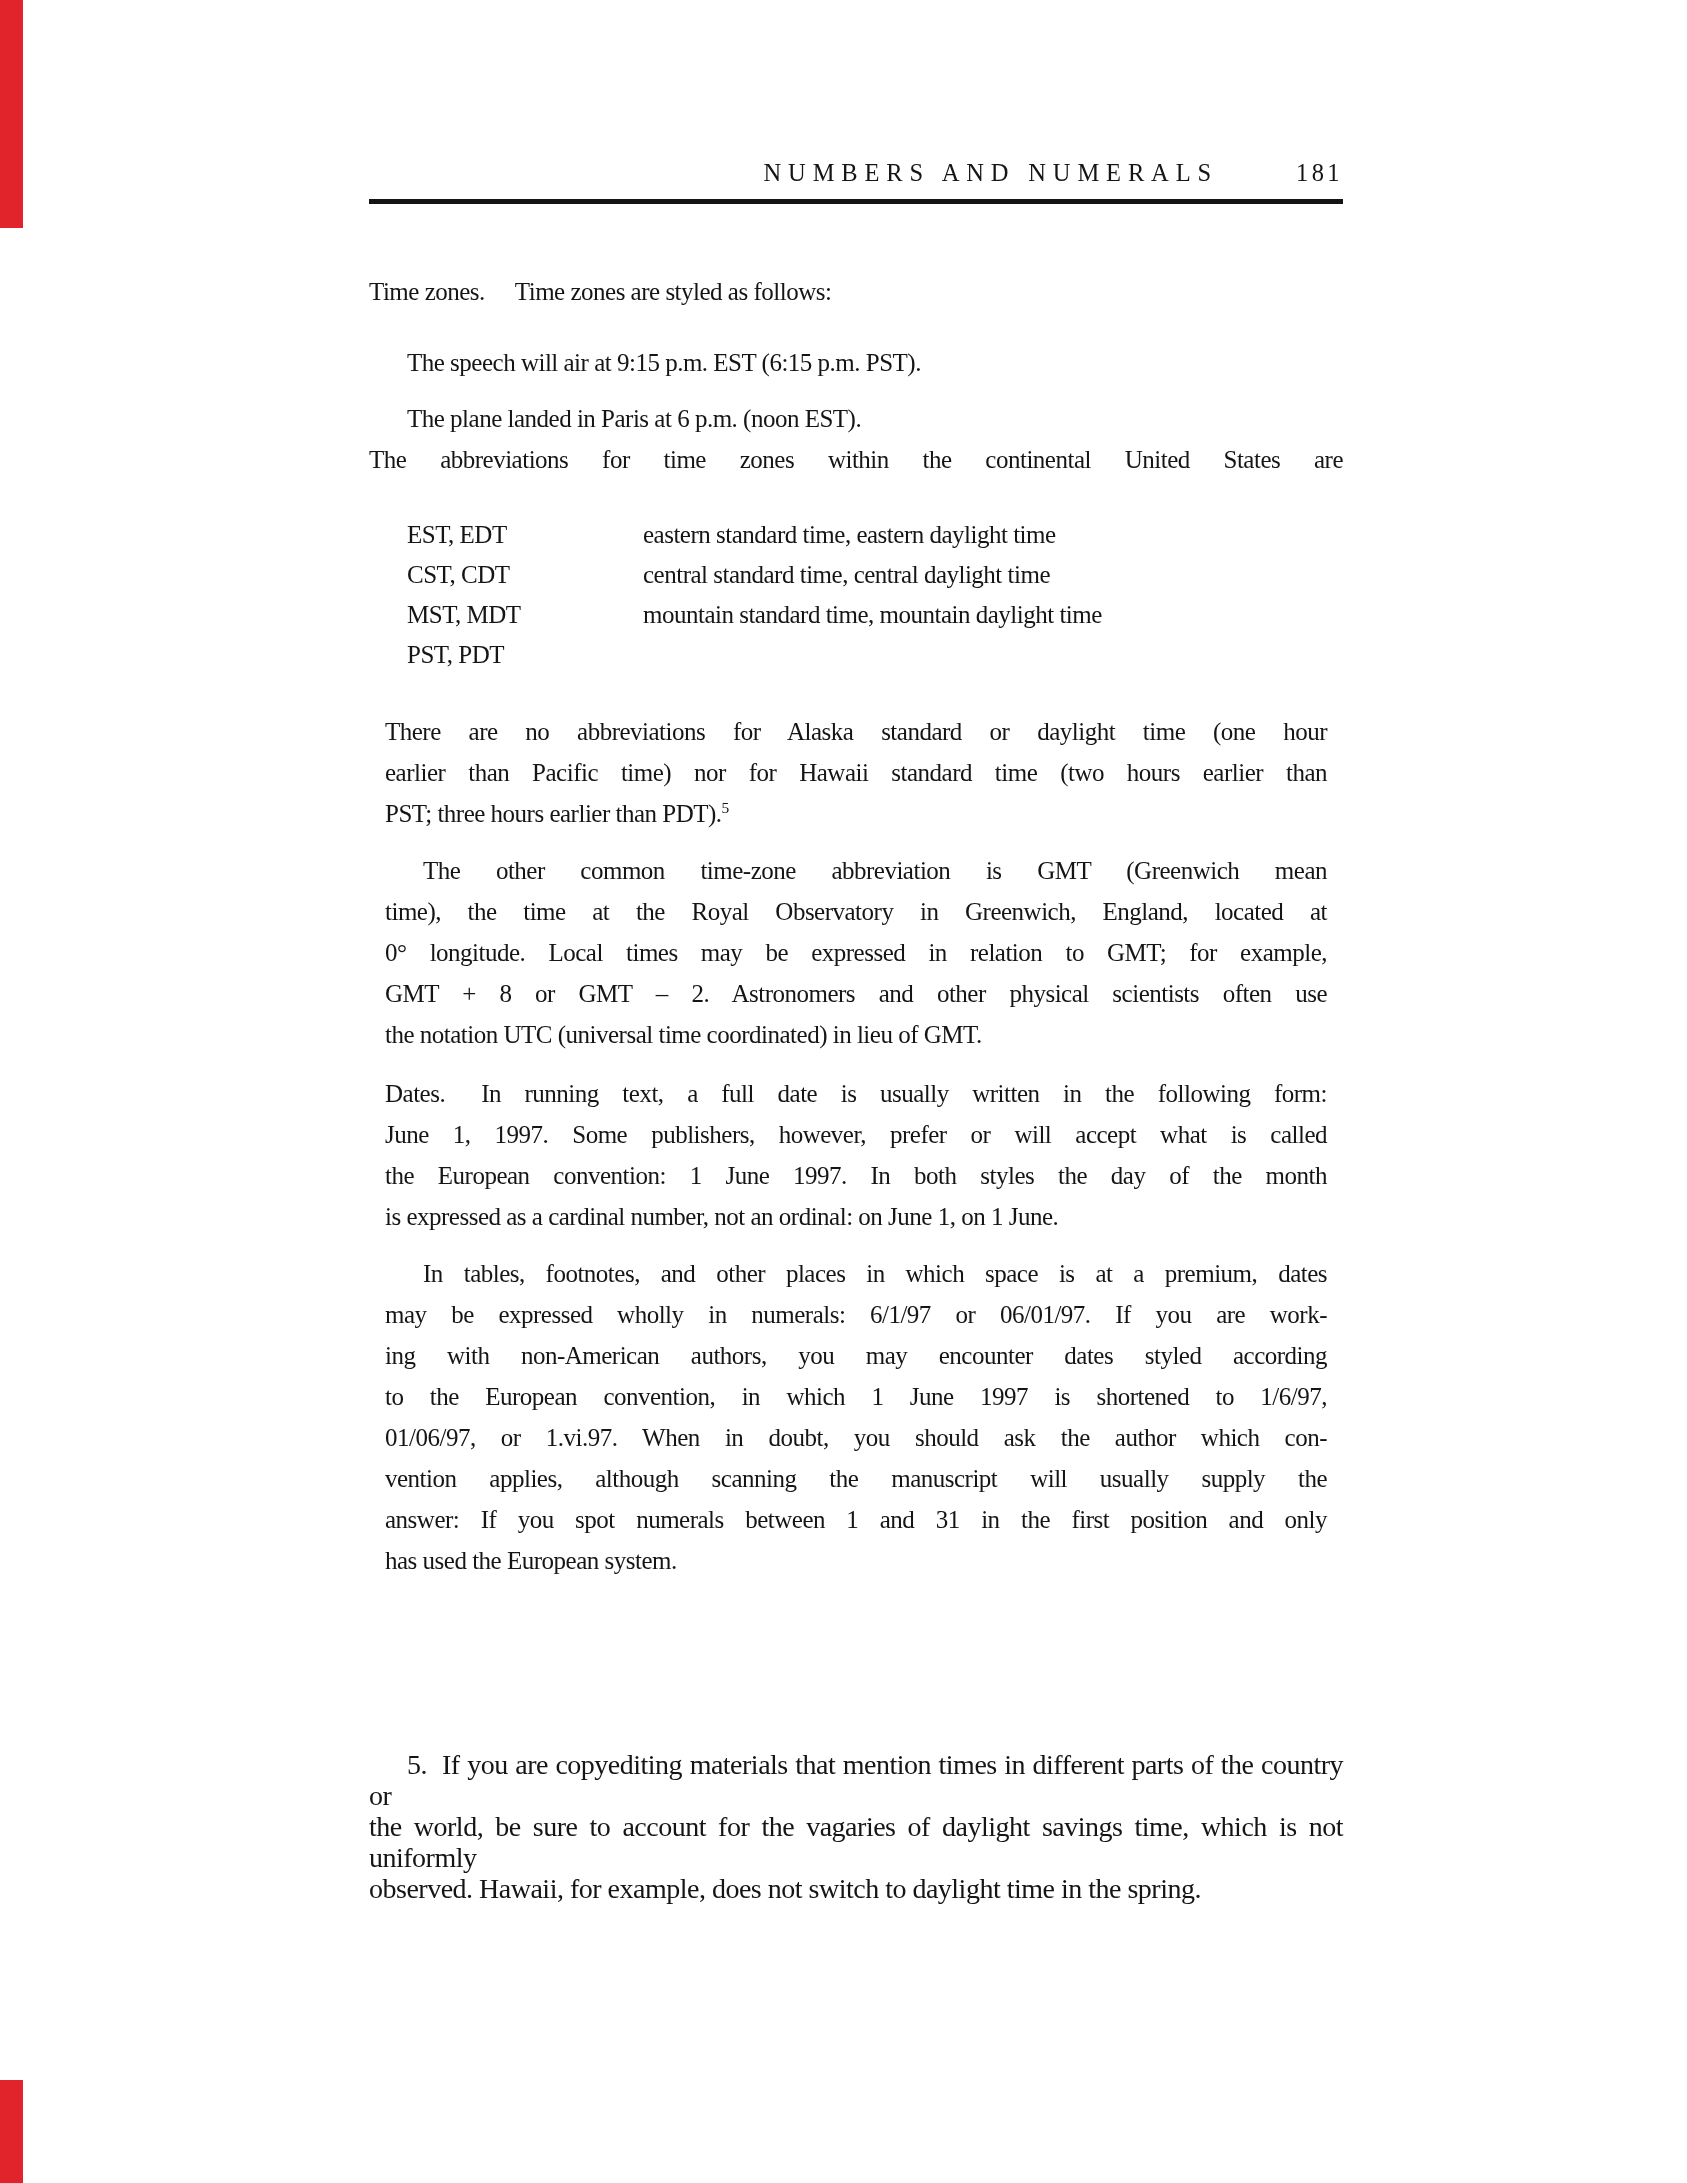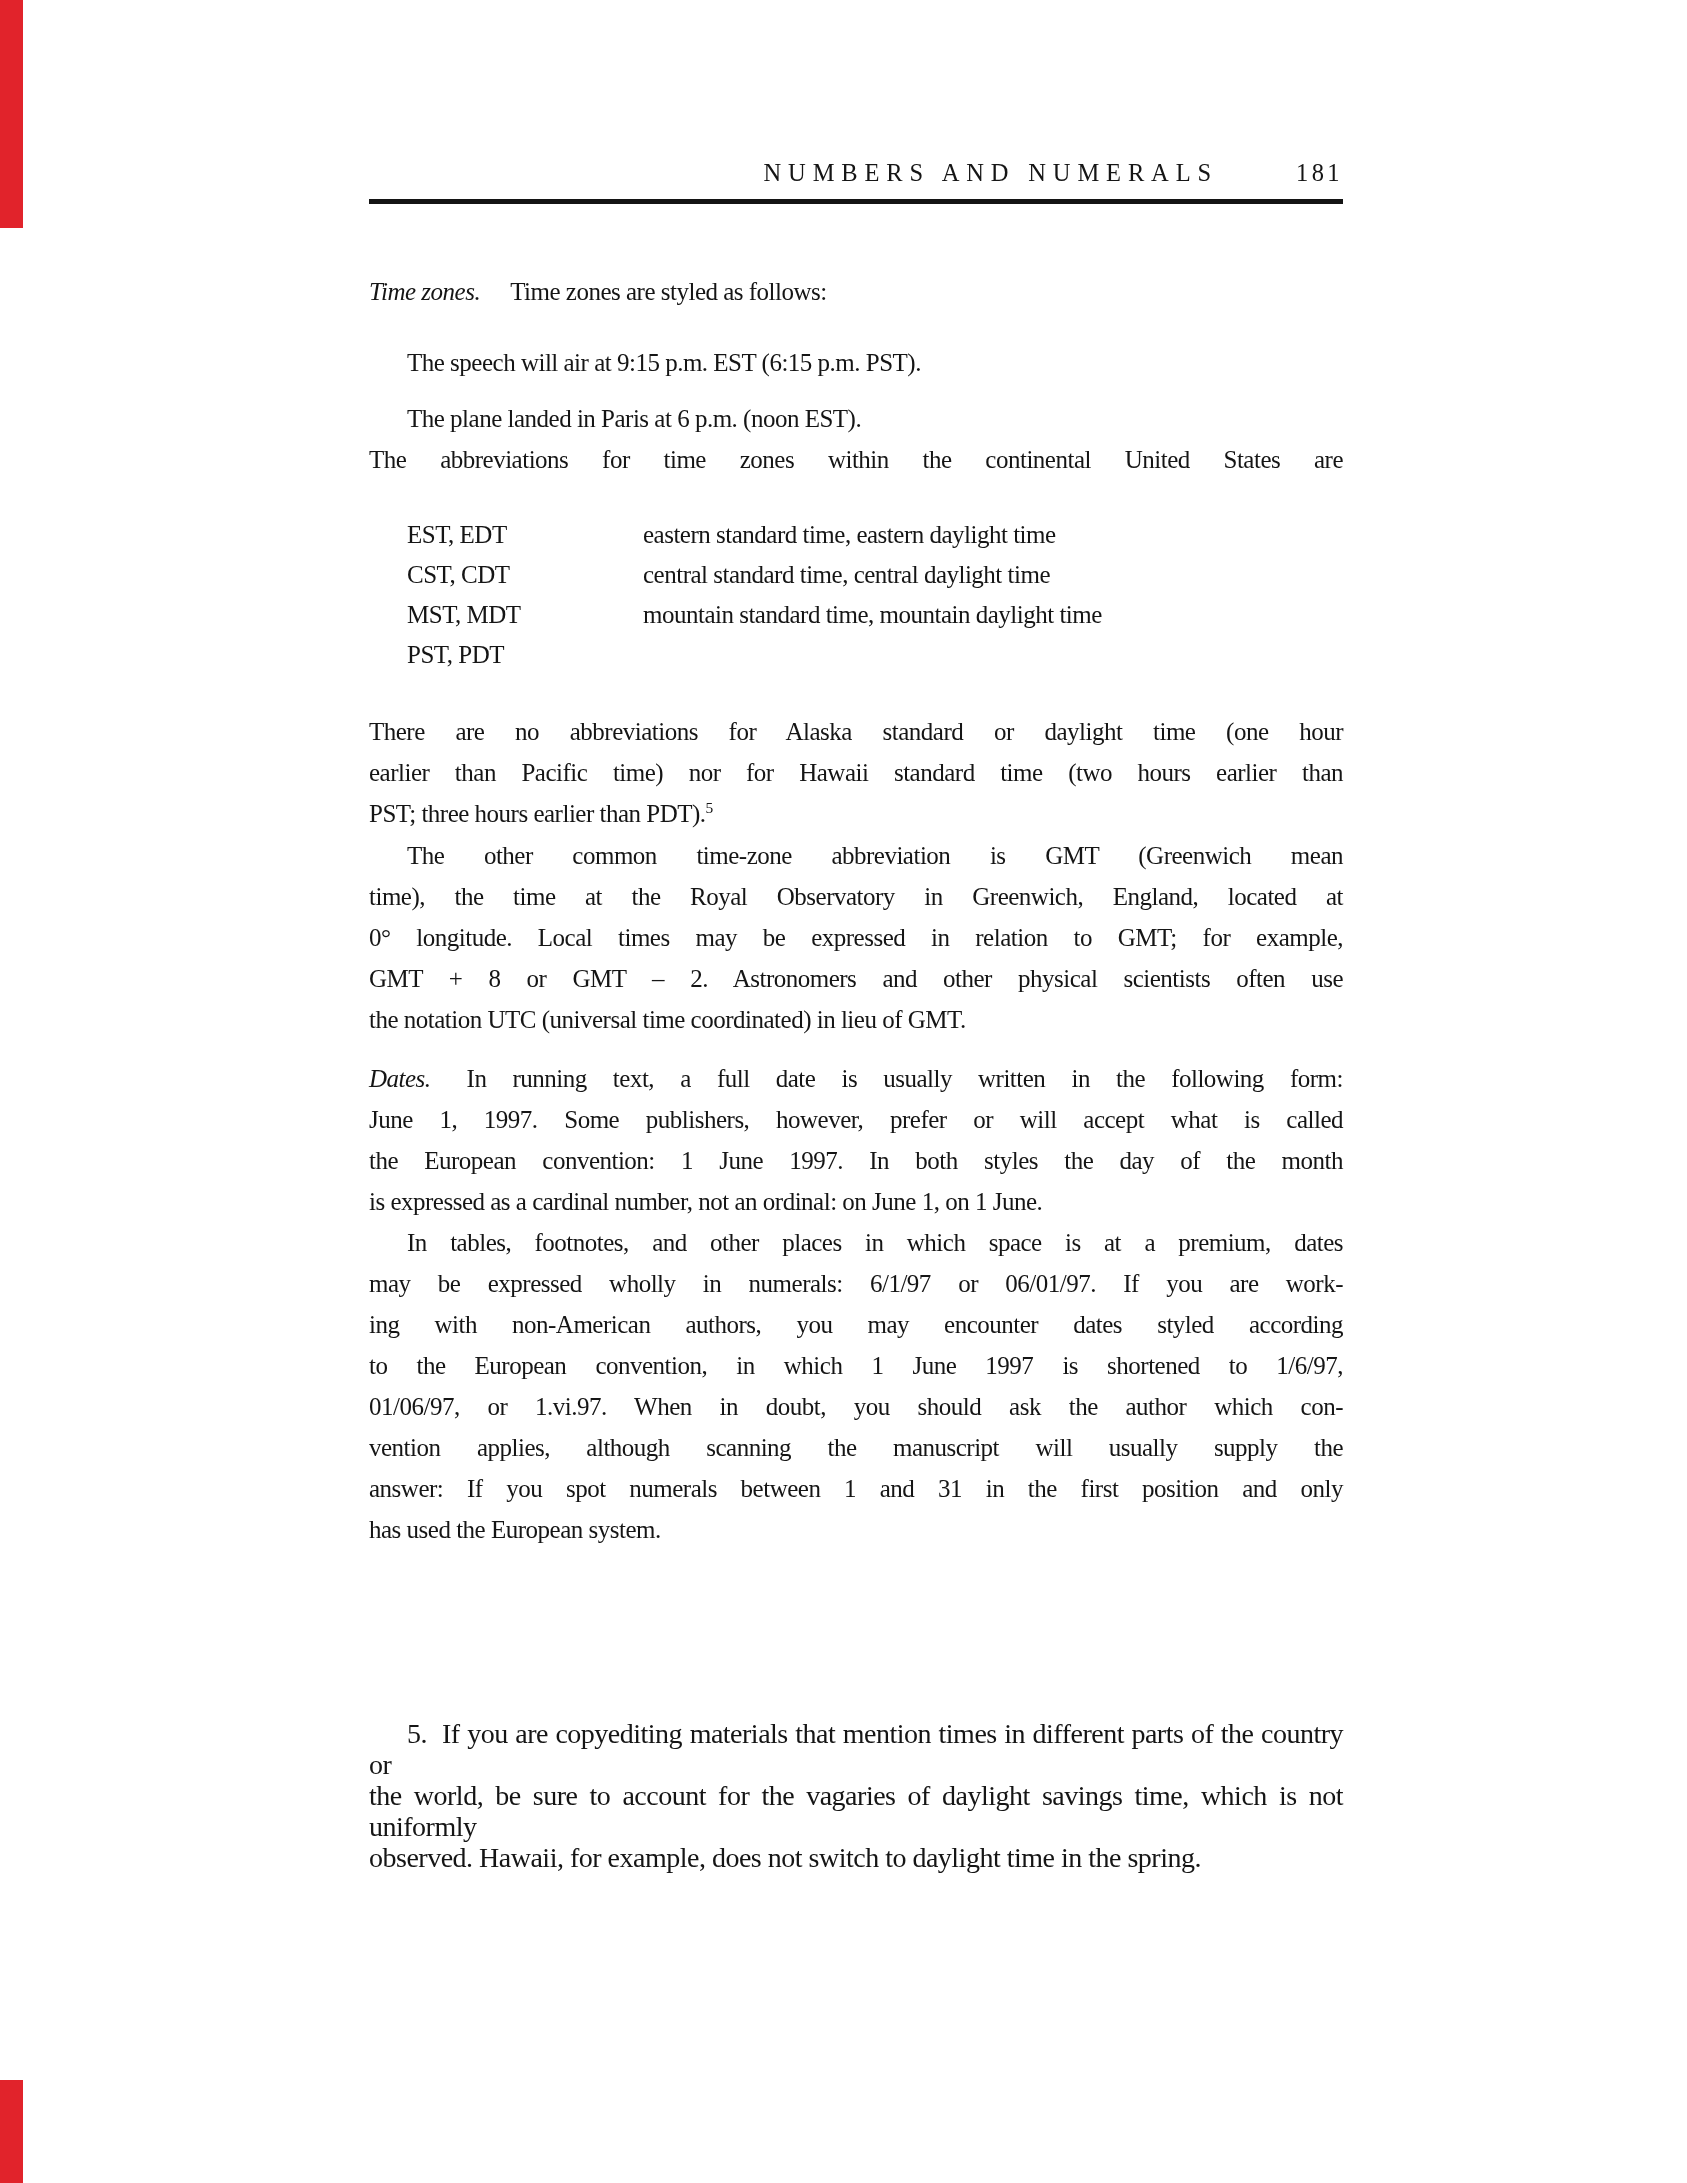--- a/index.html
+++ b/index.html
@@ -37,36 +37,36 @@
 
   
   .content {
     position: absolute;
     left: 369px; top: 271px; width: 974px;
     font-size: 25px;
     line-height: 41px;
     letter-spacing: -0.02em;
   }
   .content p { margin: 0; }
-  .ital { font-style: italic; }
+  .ital { }
   .gap45 { display: inline-block; width: 30px; }
   .gap55 { display: inline-block; width: 36px; }
 
   .examples { margin-top: 30px; }
   .example { padding-left: 38px; }
   .example + .example { margin-top: 14.6px; }
 
   .abbr-intro { margin-top: 36px; text-align: justify; text-align-last: justify; }
 
   .abbr-table { margin-top: 35px; line-height: 40px; }
   .abbr-row { display: flex; }
   .abbr-col { flex: none; width: 236px; padding-left: 38px; }
   .abbr-meaning { flex: 1; }
 
-  .para { margin: 0; }
+  .para { margin: 16px; }
   .mt-alaska { margin-top: 36px; }
   .mt-gmt { margin-top: 1.3px; }
   .mt-dates { margin-top: 18.5px; }
 
   .tline { text-align: justify; text-align-last: justify; }
   .tline.tlast { text-align-last: left; }
   .para-indent > .tline:first-child { text-indent: 38px; }
 
   sup { font-size: 0.62em; line-height: 0; vertical-align: super; letter-spacing: 0; }
 

